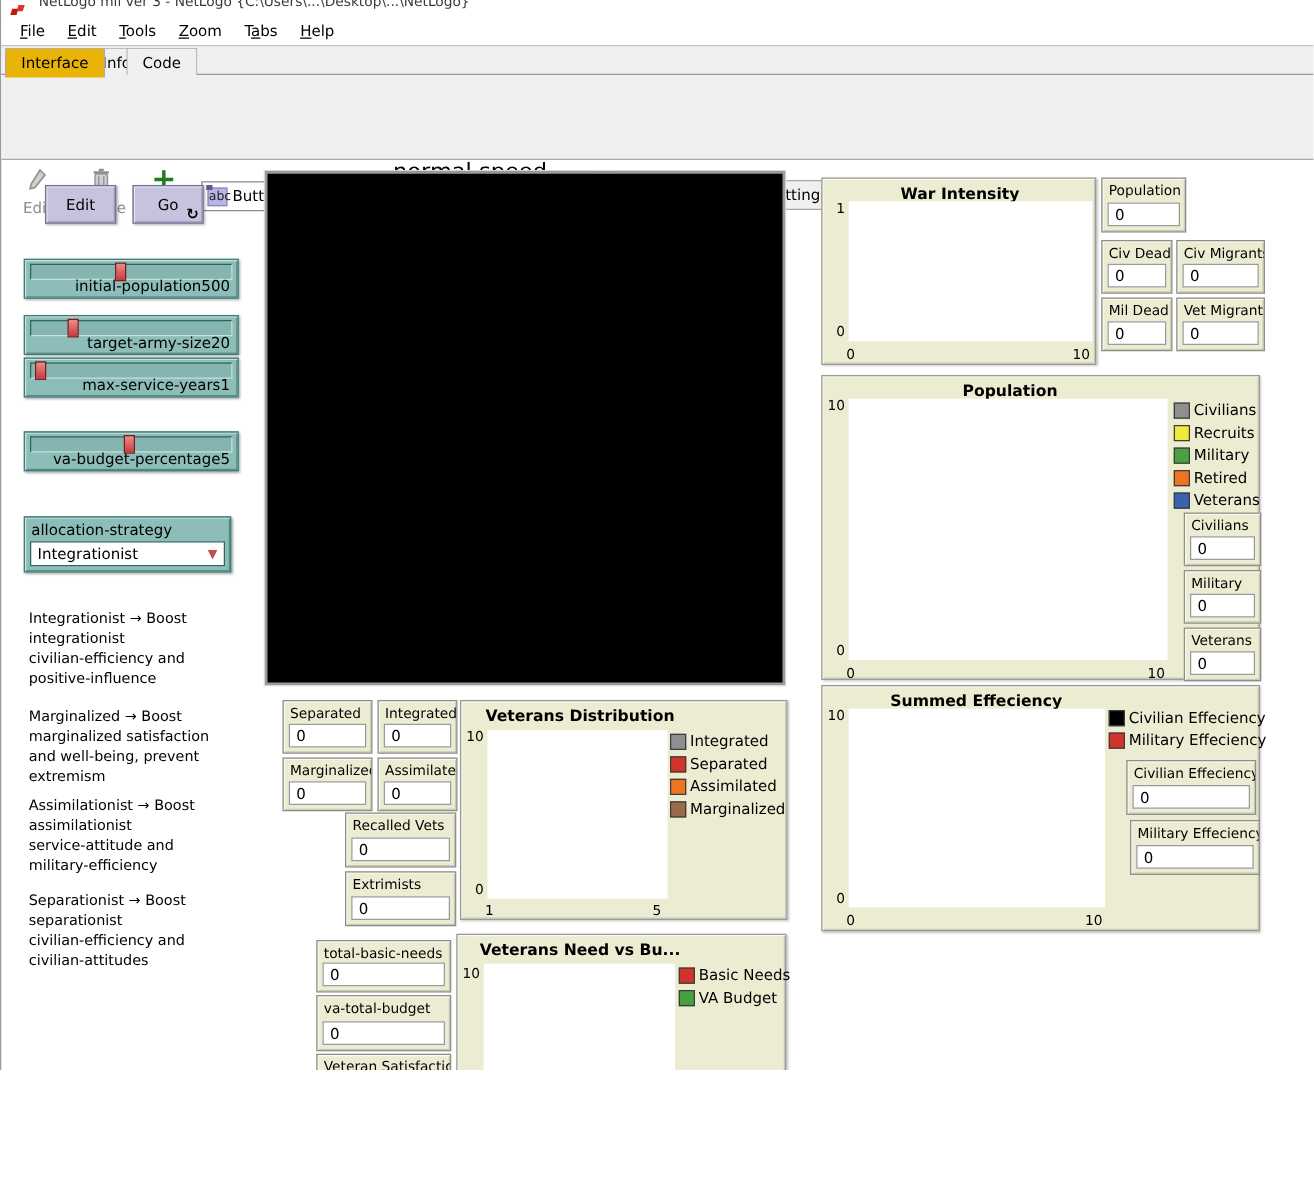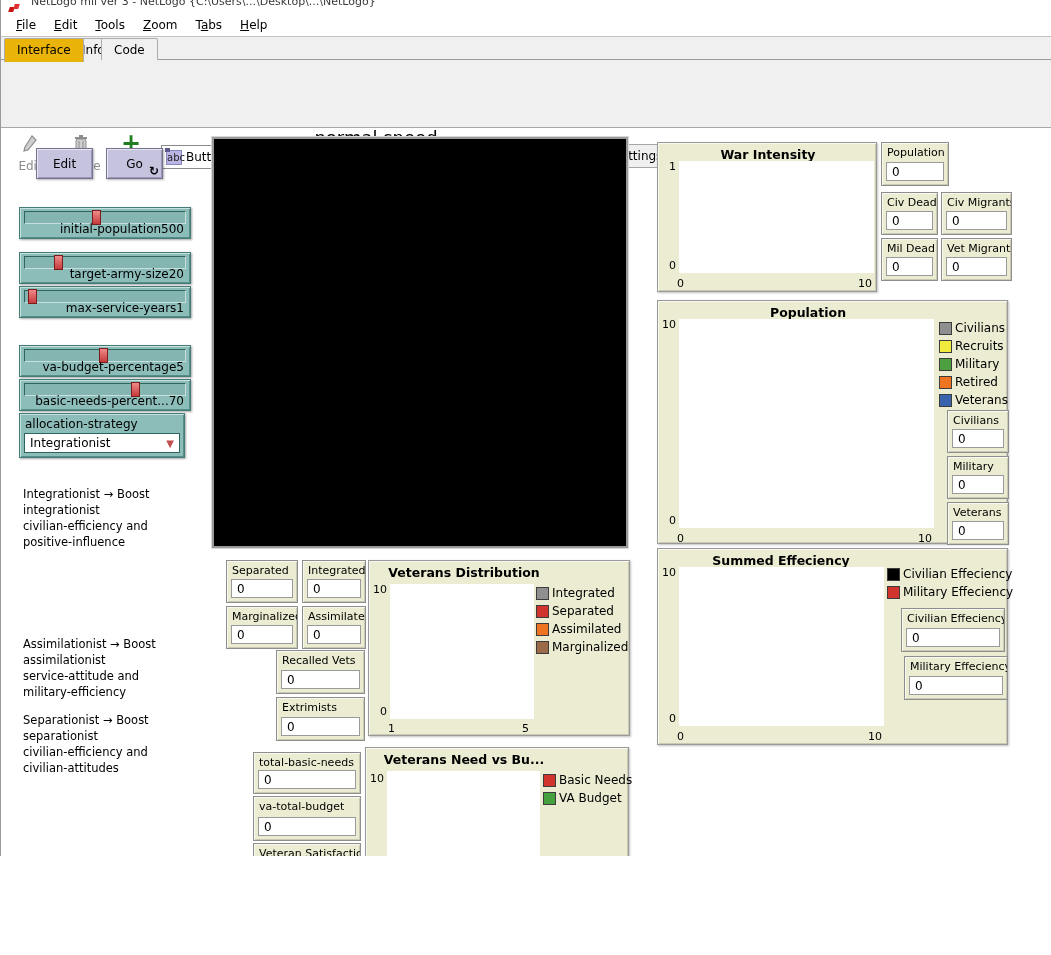--- a/index.html
+++ b/index.html
@@ -201,42 +201,37 @@
   </div>
   <div class="nl-slider" style="left:18px; top:345px;">
     <div class="track">
         <div class="thumb" style="left:74px;"></div>
       </div>
     <div class="srow">
         <span>va-budget-percentage</span>
         <span>5</span>
       </div>
   </div>
-  <div class="nl-slider" style="left:18px; top:379px;">
-    <div class="track">
-        <div class="thumb" style="left:106px;"></div>
-      </div>
-    <div class="srow">
-        <span>basic-needs-percent...</span>
-        <span>70</span>
-      </div>
-  </div>
 
   <div class="nl-chooser">
     <div class="clabel">allocation-strategy</div>
     <div class="cselect">
       <span>Integrationist</span>
       <span class="ctri">▼</span>
     </div>
   </div>
 
   <div class="note" style="top:486px;">Integrationist → Boost
 integrationist
 civilian-efficiency and
 positive-influence</div>
+  <div class="note" style="top:565px;">Marginalized → Boost
+marginalized satisfaction
+and well-being, prevent
+extremism</div>
   <div class="note" style="top:636px;">Assimilationist → Boost
 assimilationist
 service-attitude and
 military-efficiency</div>
   <div class="note" style="top:712px;">Separationist → Boost
 separationist
 civilian-efficiency and
 civilian-attitudes</div>
 
   <div class="world"></div>

